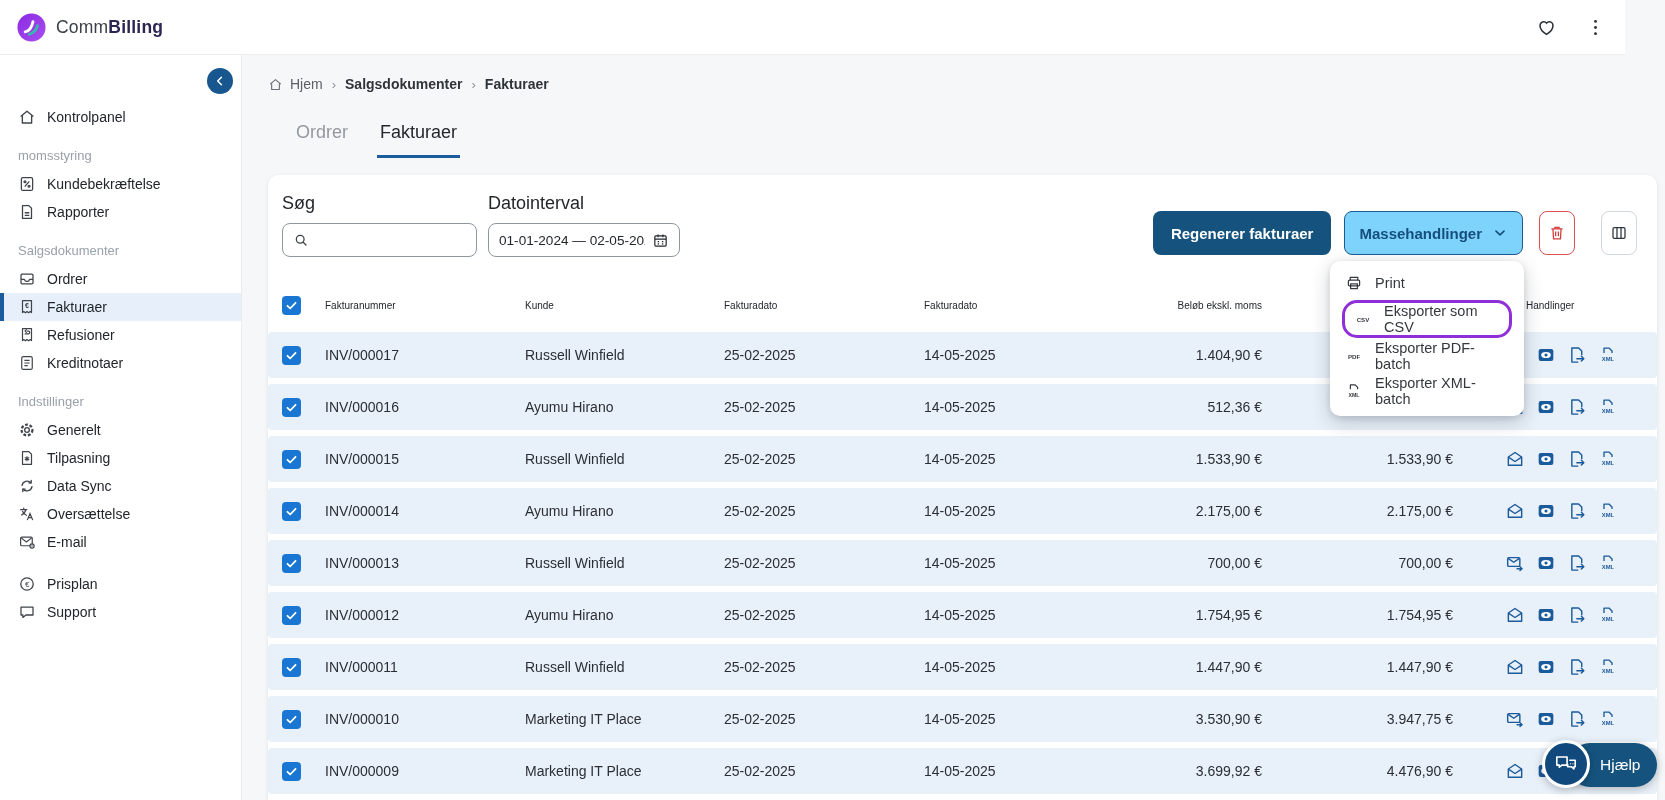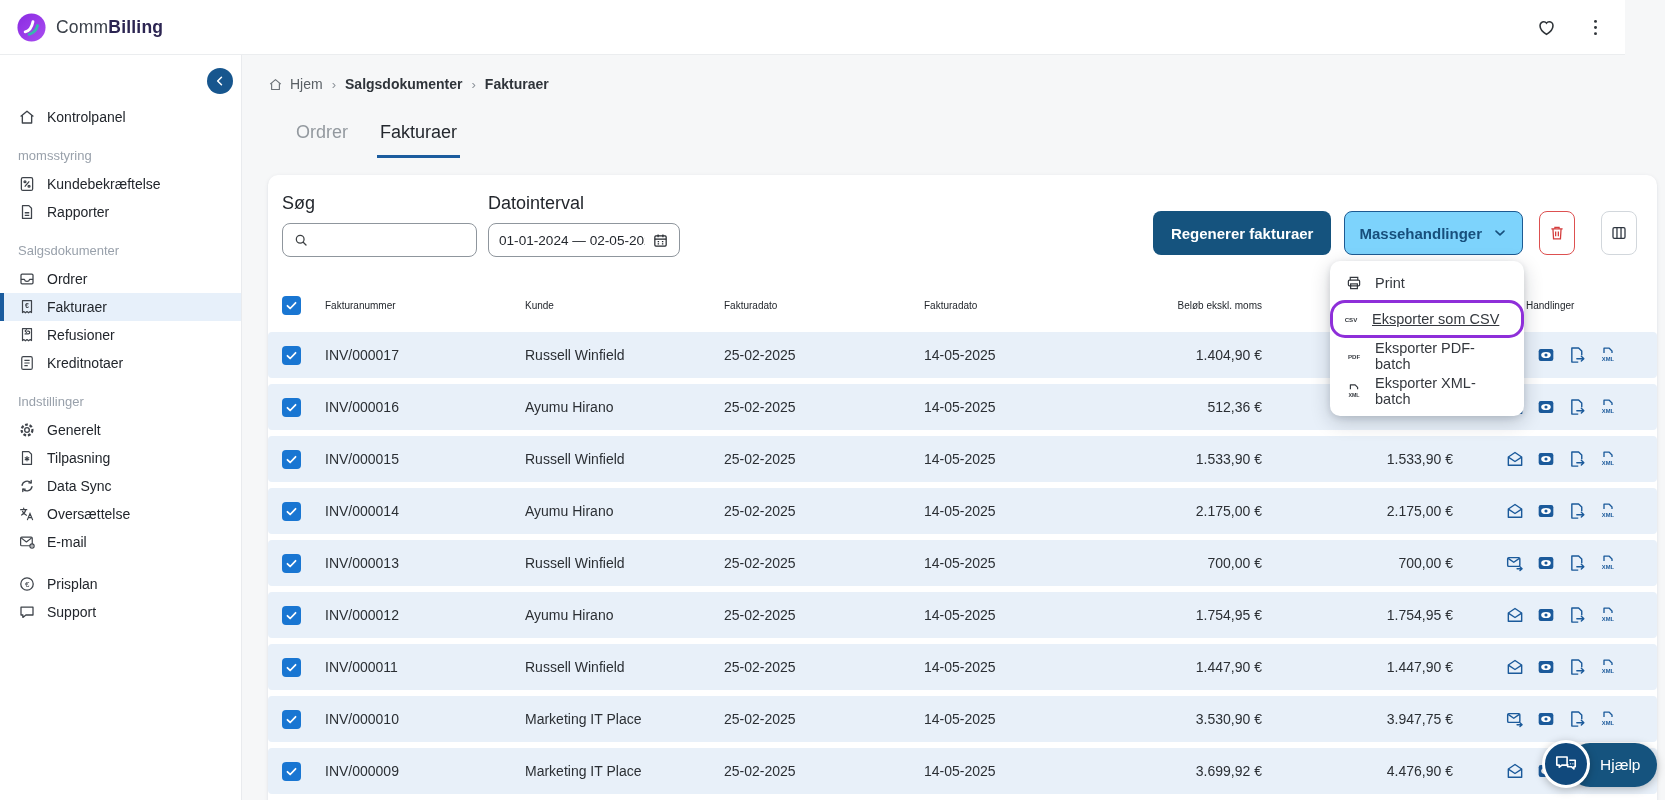--- a/index.html
+++ b/index.html
@@ -105,22 +105,22 @@
   .actions-cell { display:flex; align-items:center; gap:11px; padding-left:52px; }
   .action-icn { width:20px; height:20px; color:#1b5a9b; }
 
   
   .dropdown { position:absolute; left:1330px; top:261px; width:194px; background:#fff;
     border-radius:10px; padding:4px 0 8px; z-index:40;
     box-shadow:0 6px 20px rgba(15,23,42,.2),0 2px 6px rgba(15,23,42,.12); }
   .menu-item { display:flex; align-items:center; gap:12px; height:35px; padding:0 15px;
     font-size:14.5px; color:#34383e; }
   .menu-item .icn { width:18px; height:18px; color:#34383e; flex:none; }
-  .menu-item.highlighted { border:3px solid #8e2fd9; border-radius:15px; margin:0 0;
-    height:38px; padding:0 9px;text-decoration:underline; }
+  .menu-item.highlighted { border:3px solid #8e2fd9; border-radius:15px; margin:0 12px;
+    height:38px; padding:0 9px; }
 
   
   .help { position:absolute; left:1542px; top:740px; width:130px; height:56px; z-index:50; }
   .help-pill { position:absolute; left:26px; top:3px; height:44px; border-radius:22px;
     background:#15537e; color:#fff; display:flex; align-items:center;
     padding:0 17px 0 32px; font-size:15.5px; box-shadow:0 2px 8px rgba(0,0,0,.25); }
   .help-circle { position:absolute; left:0; top:0; width:48px; height:48px; border-radius:50%;
     background:#11497c; border:3px solid #fff; display:flex; align-items:center;
     justify-content:center; z-index:2; box-shadow:0 2px 8px rgba(0,0,0,.25); }
   .help-circle .icn { width:26px; height:26px; color:#fff; }

